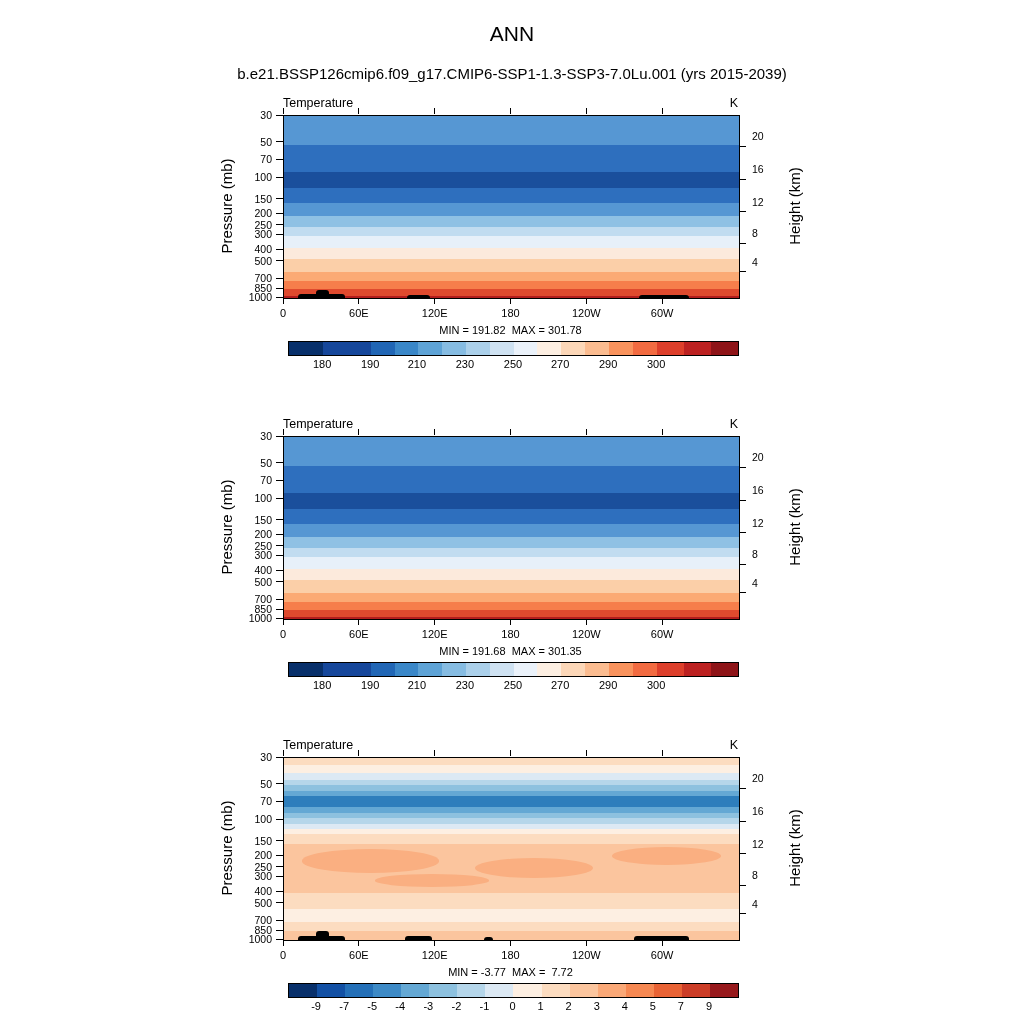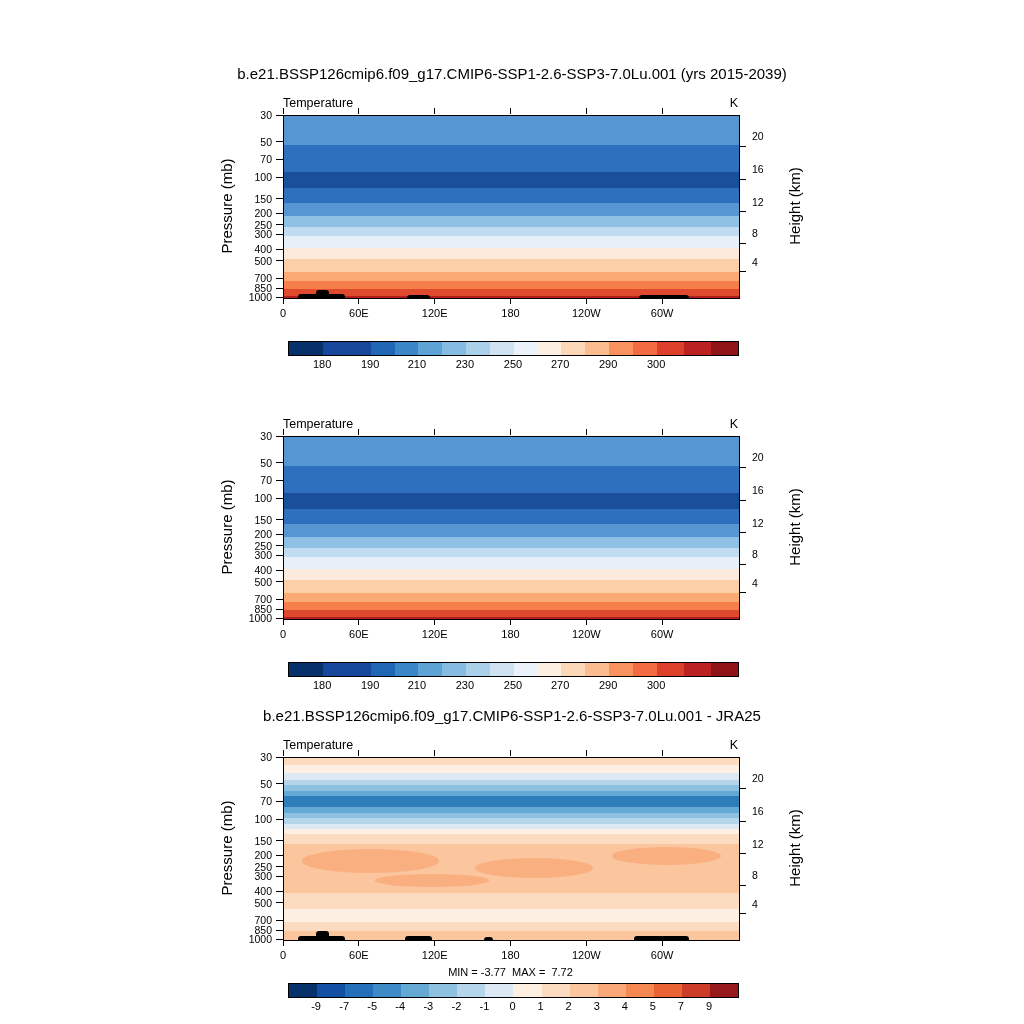--- a/index.html
+++ b/index.html
@@ -32,23 +32,24 @@
   .stats{position:absolute;left:283px;top:271px;width:455px;text-align:center;font-size:11px;white-space:pre;}
   .cbar{position:absolute;left:288px;top:288px;width:449px;height:13px;border:1px solid #000;}
   .cbar-labels{position:absolute;left:288px;top:305px;width:449px;height:14px;}
   .cblab{position:absolute;top:0;transform:translateX(-50%);font-size:11px;}
 </style>
 </head>
 <body>
 
 <div class="page">
 
+  <div class="main-title">ANN</div>
 
   <section class="panel" style="top:53px">
-    <div class="ptitle">b.e21.BSSP126cmip6.f09_g17.CMIP6-SSP1-2.6-SSP3-7.0Lu.001 (yrs 2015-2039)</div>
+    <div class="ptitle">b.e21.BSSP126cmip6.f09_g17.CMIP6-SSP1-1.3-SSP3-7.0Lu.001 (yrs 2015-2039)</div>
     <div class="flabel">Temperature</div>
     <div class="ulabel">K</div>
     <div class="axis-title left">Pressure (mb)</div>
     <div class="axis-title right">Height (km)</div>
     <div class="plot">
       <div class="fill" style="background: linear-gradient(rgb(86, 151, 211) 0%, rgb(86, 151, 211) 16.2%, rgb(46, 111, 190) 16.2%, rgb(46, 111, 190) 30.7%, rgb(26, 79, 156) 30.7%, rgb(26, 79, 156) 39.5%, rgb(46, 111, 190) 39.5%, rgb(46, 111, 190) 47.7%, rgb(86, 151, 211) 47.7%, rgb(86, 151, 211) 54.8%, rgb(143, 193, 228) 54.8%, rgb(143, 193, 228) 61%, rgb(193, 220, 240) 61%, rgb(193, 220, 240) 66.1%, rgb(231, 240, 249) 66.1%, rgb(231, 240, 249) 72.4%, rgb(252, 234, 220) 72.4%, rgb(252, 234, 220) 78.4%, rgb(251, 207, 168) 78.4%, rgb(251, 207, 168) 85.9%, rgb(251, 170, 116) 85.9%, rgb(251, 170, 116) 90.6%, rgb(246, 126, 75) 90.6%, rgb(246, 126, 75) 95%, rgb(223, 74, 46) 95%, rgb(223, 74, 46) 99%, rgb(178, 29, 29) 99%, rgb(178, 29, 29) 100%);">
           <div class="topo" style="left: 3%; width: 10.5%; height: 4px;"></div>
           <div class="topo" style="left: 7%; width: 3%; height: 8px;"></div>
           <div class="topo" style="left: 27%; width: 5%; height: 3px;"></div>
           <div class="topo" style="left: 78%; width: 11%; height: 3.5px;"></div>
@@ -115,20 +116,21 @@
         <div class="tick-v" style="left: 83.33%;"></div>
       </div>
     <div class="labels-x">
         <div class="xlab" style="left: 0%;">0</div>
         <div class="xlab" style="left: 16.67%;">60E</div>
         <div class="xlab" style="left: 33.33%;">120E</div>
         <div class="xlab" style="left: 50%;">180</div>
         <div class="xlab" style="left: 66.67%;">120W</div>
         <div class="xlab" style="left: 83.33%;">60W</div>
       </div>
+    <div class="stats">MIN = 191.82  MAX = 301.78</div>
     <div class="cbar" style="background: linear-gradient(to right, rgb(8, 48, 107) 0%, rgb(8, 48, 107) 7.6%, rgb(22, 71, 155) 7.6%, rgb(22, 71, 155) 18.3%, rgb(33, 102, 181) 18.3%, rgb(33, 102, 181) 23.5%, rgb(58, 135, 200) 23.5%, rgb(58, 135, 200) 28.7%, rgb(94, 163, 214) 28.7%, rgb(94, 163, 214) 34%, rgb(134, 188, 226) 34%, rgb(134, 188, 226) 39.4%, rgb(171, 208, 234) 39.4%, rgb(171, 208, 234) 44.7%, rgb(207, 226, 242) 44.7%, rgb(207, 226, 242) 50.1%, rgb(235, 242, 250) 50.1%, rgb(235, 242, 250) 55.3%, rgb(253, 239, 226) 55.3%, rgb(253, 239, 226) 60.6%, rgb(252, 215, 184) 60.6%, rgb(252, 215, 184) 66%, rgb(251, 188, 144) 66%, rgb(251, 188, 144) 71.3%, rgb(249, 147, 93) 71.3%, rgb(249, 147, 93) 76.6%, rgb(242, 107, 65) 76.6%, rgb(242, 107, 65) 82%, rgb(221, 63, 43) 82%, rgb(221, 63, 43) 88%, rgb(188, 33, 33) 88%, rgb(188, 33, 33) 94%, rgb(142, 20, 24) 94%, rgb(142, 20, 24) 100%);"></div>
     <div class="cbar-labels">
         <div class="cblab" style="left: 7.6%;">180</div>
         <div class="cblab" style="left: 18.3%;">190</div>
         <div class="cblab" style="left: 28.7%;">210</div>
         <div class="cblab" style="left: 39.4%;">230</div>
         <div class="cblab" style="left: 50.1%;">250</div>
         <div class="cblab" style="left: 60.6%;">270</div>
         <div class="cblab" style="left: 71.3%;">290</div>
         <div class="cblab" style="left: 82%;">300</div>
@@ -204,35 +206,35 @@
         <div class="tick-v" style="left: 83.33%;"></div>
       </div>
     <div class="labels-x">
         <div class="xlab" style="left: 0%;">0</div>
         <div class="xlab" style="left: 16.67%;">60E</div>
         <div class="xlab" style="left: 33.33%;">120E</div>
         <div class="xlab" style="left: 50%;">180</div>
         <div class="xlab" style="left: 66.67%;">120W</div>
         <div class="xlab" style="left: 83.33%;">60W</div>
       </div>
+    <div class="stats">MIN = 191.68  MAX = 301.35</div>
     <div class="cbar" style="background: linear-gradient(to right, rgb(8, 48, 107) 0%, rgb(8, 48, 107) 7.6%, rgb(22, 71, 155) 7.6%, rgb(22, 71, 155) 18.3%, rgb(33, 102, 181) 18.3%, rgb(33, 102, 181) 23.5%, rgb(58, 135, 200) 23.5%, rgb(58, 135, 200) 28.7%, rgb(94, 163, 214) 28.7%, rgb(94, 163, 214) 34%, rgb(134, 188, 226) 34%, rgb(134, 188, 226) 39.4%, rgb(171, 208, 234) 39.4%, rgb(171, 208, 234) 44.7%, rgb(207, 226, 242) 44.7%, rgb(207, 226, 242) 50.1%, rgb(235, 242, 250) 50.1%, rgb(235, 242, 250) 55.3%, rgb(253, 239, 226) 55.3%, rgb(253, 239, 226) 60.6%, rgb(252, 215, 184) 60.6%, rgb(252, 215, 184) 66%, rgb(251, 188, 144) 66%, rgb(251, 188, 144) 71.3%, rgb(249, 147, 93) 71.3%, rgb(249, 147, 93) 76.6%, rgb(242, 107, 65) 76.6%, rgb(242, 107, 65) 82%, rgb(221, 63, 43) 82%, rgb(221, 63, 43) 88%, rgb(188, 33, 33) 88%, rgb(188, 33, 33) 94%, rgb(142, 20, 24) 94%, rgb(142, 20, 24) 100%);"></div>
     <div class="cbar-labels">
         <div class="cblab" style="left: 7.6%;">180</div>
         <div class="cblab" style="left: 18.3%;">190</div>
         <div class="cblab" style="left: 28.7%;">210</div>
         <div class="cblab" style="left: 39.4%;">230</div>
         <div class="cblab" style="left: 50.1%;">250</div>
         <div class="cblab" style="left: 60.6%;">270</div>
         <div class="cblab" style="left: 71.3%;">290</div>
         <div class="cblab" style="left: 82%;">300</div>
       </div>
   </section>
 
   <section class="panel" style="top:695px">
-    <div class="ptitle">b.e21.BSSP126cmip6.f09_g17.CMIP6-SSP1-2.6-SSP3-7.0Lu.001 - JRA25</div>
     <div class="flabel">Temperature</div>
     <div class="ulabel">K</div>
     <div class="axis-title left">Pressure (mb)</div>
     <div class="axis-title right">Height (km)</div>
     <div class="plot">
       <div class="fill" style="background: linear-gradient(rgb(252, 220, 192) 0%, rgb(252, 220, 192) 4%, rgb(253, 239, 226) 4%, rgb(253, 239, 226) 8%, rgb(220, 233, 244) 8%, rgb(220, 233, 244) 12%, rgb(181, 214, 234) 12%, rgb(181, 214, 234) 15%, rgb(141, 193, 223) 15%, rgb(141, 193, 223) 18%, rgb(100, 168, 212) 18%, rgb(100, 168, 212) 21%, rgb(46, 126, 188) 21%, rgb(46, 126, 188) 27%, rgb(100, 168, 212) 27%, rgb(100, 168, 212) 30%, rgb(141, 193, 223) 30%, rgb(141, 193, 223) 33%, rgb(181, 214, 234) 33%, rgb(181, 214, 234) 36%, rgb(220, 233, 244) 36%, rgb(220, 233, 244) 39%, rgb(253, 239, 226) 39%, rgb(253, 239, 226) 42%, rgb(252, 220, 192) 42%, rgb(252, 220, 192) 47%, rgb(251, 197, 158) 47%, rgb(251, 197, 158) 74%, rgb(252, 220, 192) 74%, rgb(252, 220, 192) 83%, rgb(253, 239, 226) 83%, rgb(253, 239, 226) 90%, rgb(252, 220, 192) 90%, rgb(252, 220, 192) 95%, rgb(251, 197, 158) 95%, rgb(251, 197, 158) 100%);">
           <div class="patch" style="left: 4%; top: 50%; width: 30%; height: 13%; background: rgb(250, 175, 129);"></div>
           <div class="patch" style="left: 42%; top: 55%; width: 26%; height: 11%; background: rgb(250, 175, 129);"></div>
           <div class="patch" style="left: 72%; top: 49%; width: 24%; height: 10%; background: rgb(250, 175, 129);"></div>
           <div class="patch" style="left: 20%; top: 64%; width: 25%; height: 7%; background: rgb(250, 175, 129);"></div>

